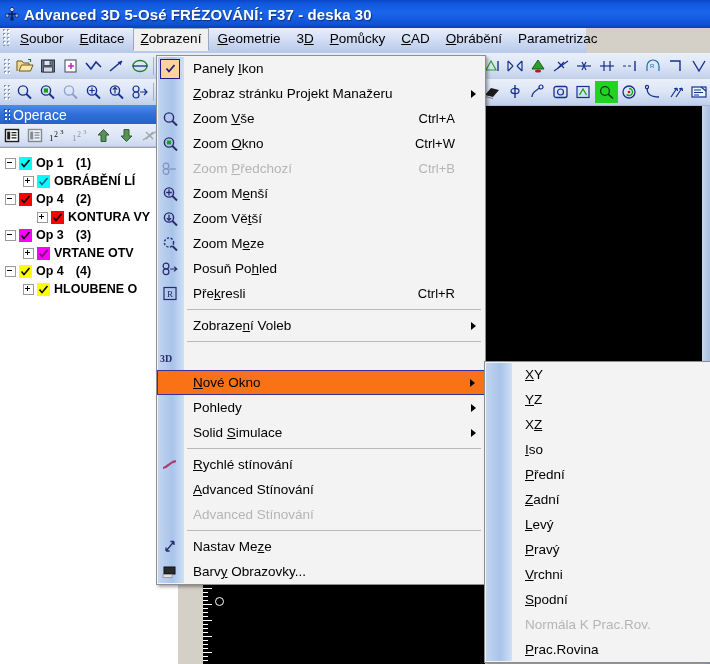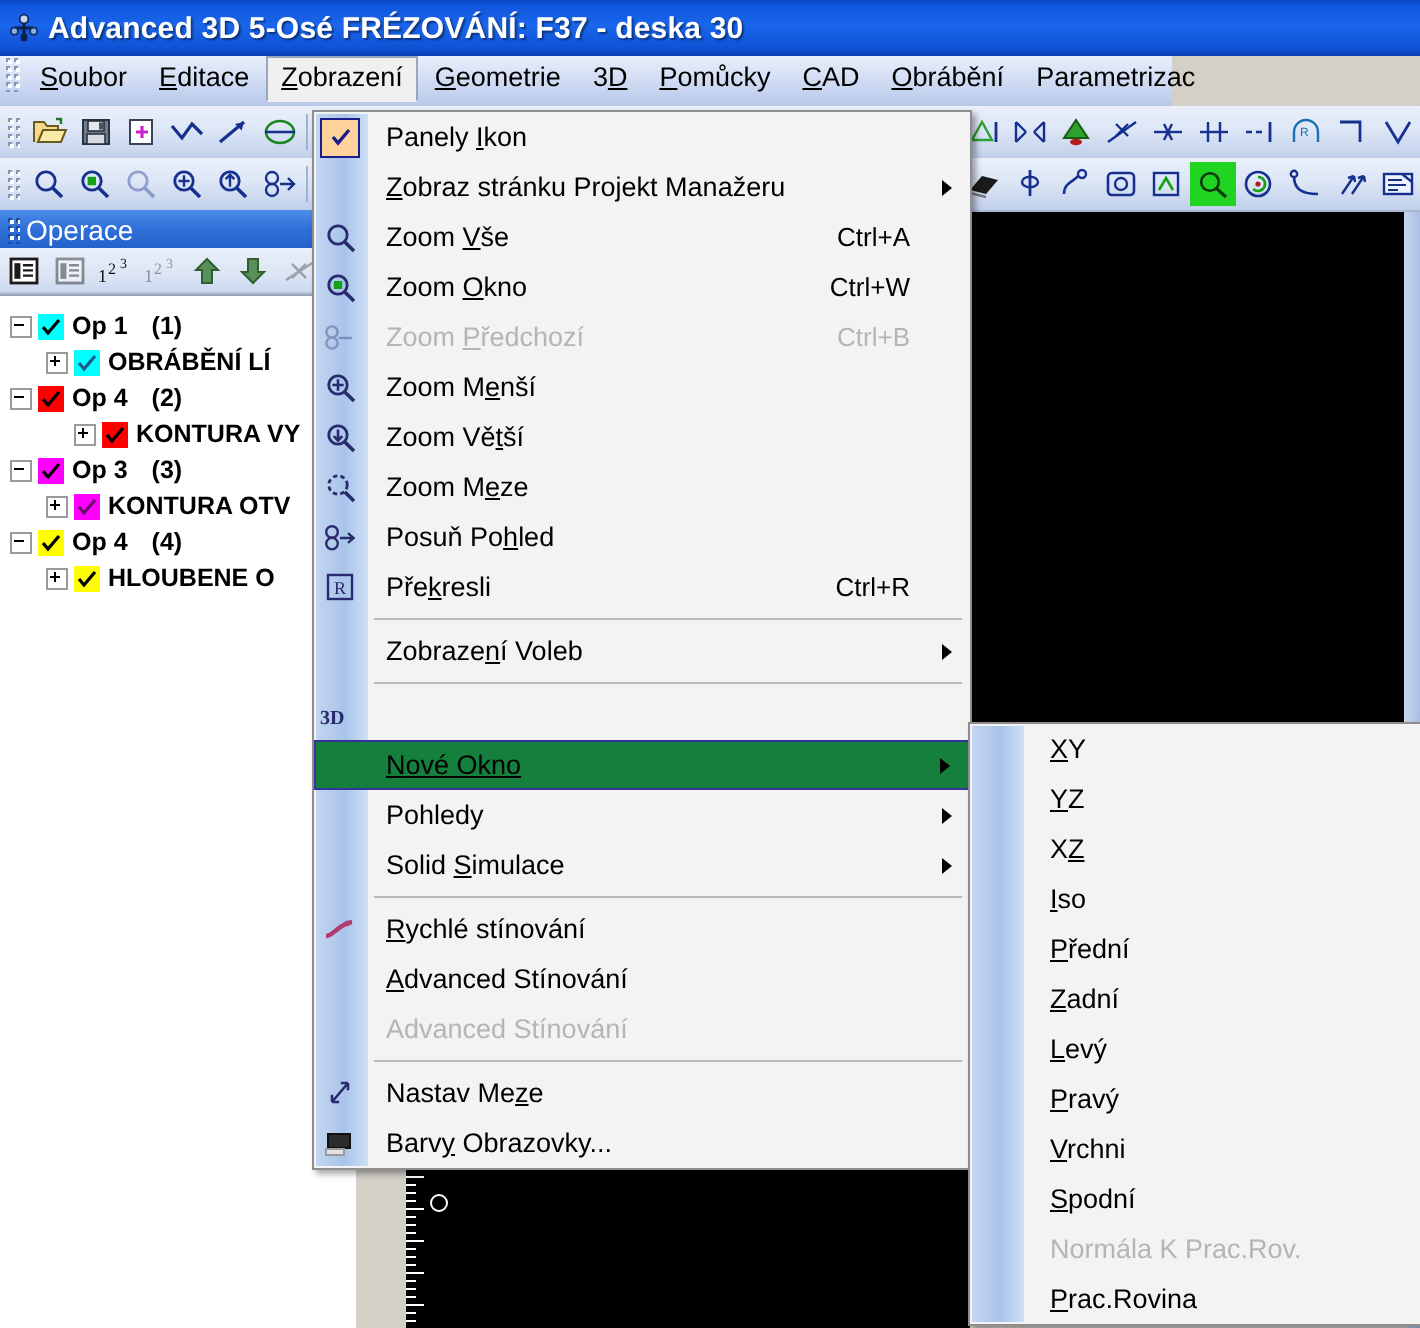--- a/index.html
+++ b/index.html
@@ -139,21 +139,21 @@
   }
   .mi .lbl{padding-left:10px;flex:1 1 auto;}
   .mi .lbl u{text-decoration:underline;}
   .mi .acc{padding-right:30px;font-size:13px;}
   .mi .arrow{
     position:absolute;right:9px;top:9px;width:0;height:0;
     border-left:5px solid #000;border-top:4px solid transparent;border-bottom:4px solid transparent;
   }
   .mi.disabled .lbl,.mi.disabled .acc{color:#b5b5b5;}
   .mi.sel{
-    background:#15803d;border:1px solid #33339a;height:23px;text-decoration:underline;
+    background:#f97316;border:1px solid #33339a;height:23px;
   }
   .mi.sel .lbl{padding-left:9px;}
   .msep{
     height:1px;margin:3px 4px 3px 30px;background:#b9b9b9;position:relative;z-index:2;
   }
   .chkbox{
     width:18px;height:18px;background:#ffd39b;border:1px solid #1c1c8a;
     display:flex;align-items:center;justify-content:center;
   }
   
@@ -558,21 +558,21 @@
       <span class="tw">
           <span class="box"></span>
           <span class="hbar"></span>
           <span class="vbar"></span>
         </span>
       <span class="chk" style="background:#ff00ff">
           <svg width="11" height="11" viewBox="0 0 11 11">
             <path d="M1.5 5.5 L4 8.5 L9.5 2" stroke="#6a0d6a" stroke-width="1.6" fill="none"></path>
           </svg>
         </span>
-      <span class="tlabel sub">KONTURA OTV</span>
+      <span class="tlabel sub">VRTANE OTV</span>
     </div>
 
     <div class="tnode" style="padding-left:4px">
       <span class="tw">
           <span class="box"></span>
           <span class="hbar"></span>
         </span>
       <span class="chk" style="background:#ffff00">
           <svg width="11" height="11" viewBox="0 0 11 11">
             <path d="M1.5 5.5 L4 8.5 L9.5 2" stroke="#000" stroke-width="1.6" fill="none"></path>

